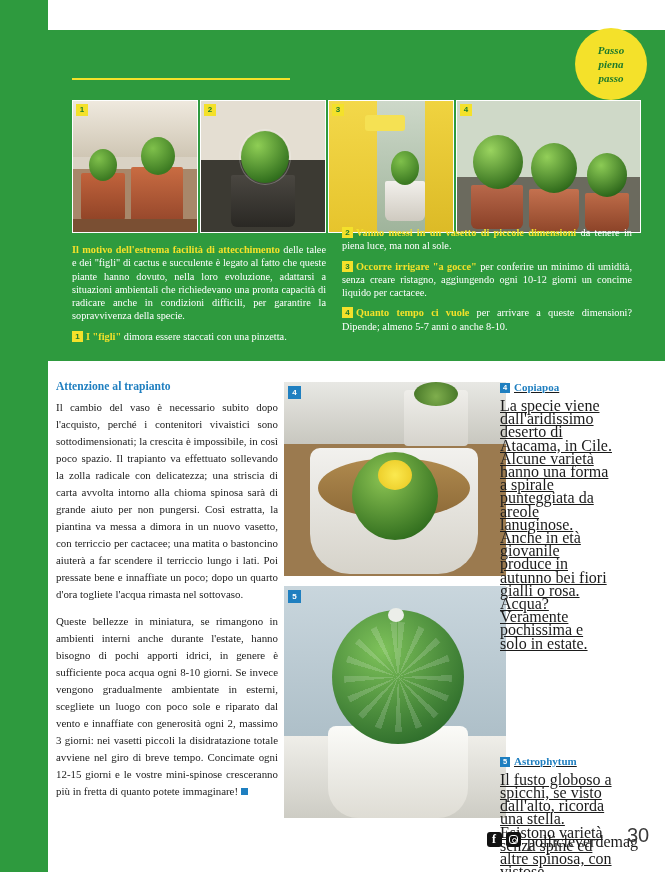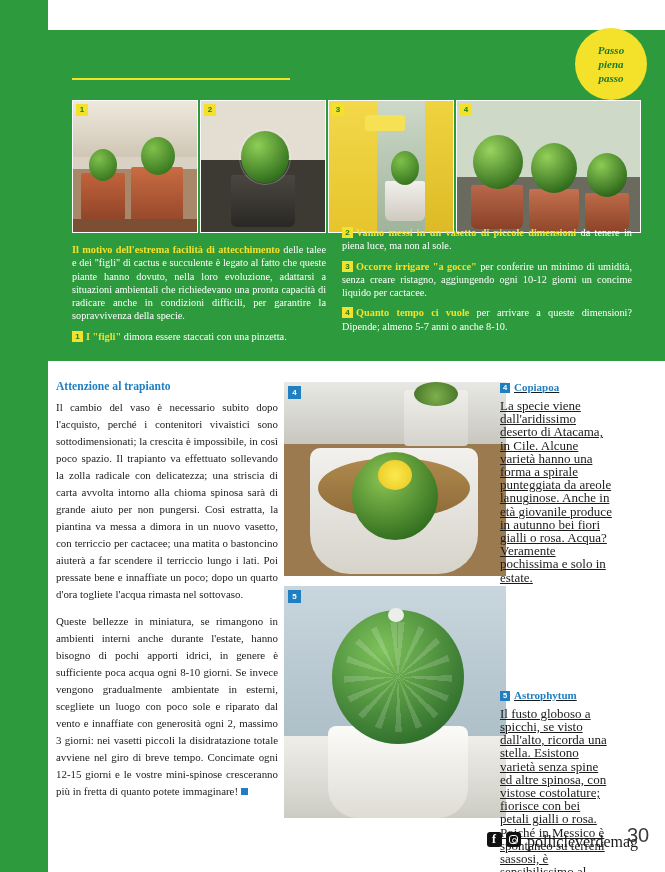--- a/index.html
+++ b/index.html
@@ -145,21 +145,21 @@
     font-size: 11.6px;
     line-height: 14px;
     margin: 0 0 5px 0;
     font-family: "Liberation Serif", serif;
   }
   .body-p {
     margin: 0 0 10px 0;
     font-size: 10.9px;
     line-height: 17px;
   }
-  .col-right .body-p { font-size: 13px; line-height: 13.2px; text-align: left; }
+  .col-right .body-p { font-size: 16px; line-height: 13.2px; text-align: left; }
   .col-right .subhead { font-size: 11px; }
   .sq {
     display: inline-block;
     width: 10px; height: 10px;
     background: #1f7fc0;
     color: #ffffff;
     font-family: "Liberation Sans", sans-serif;
     font-size: 7.5px;
     font-weight: bold;
     line-height: 10px;

